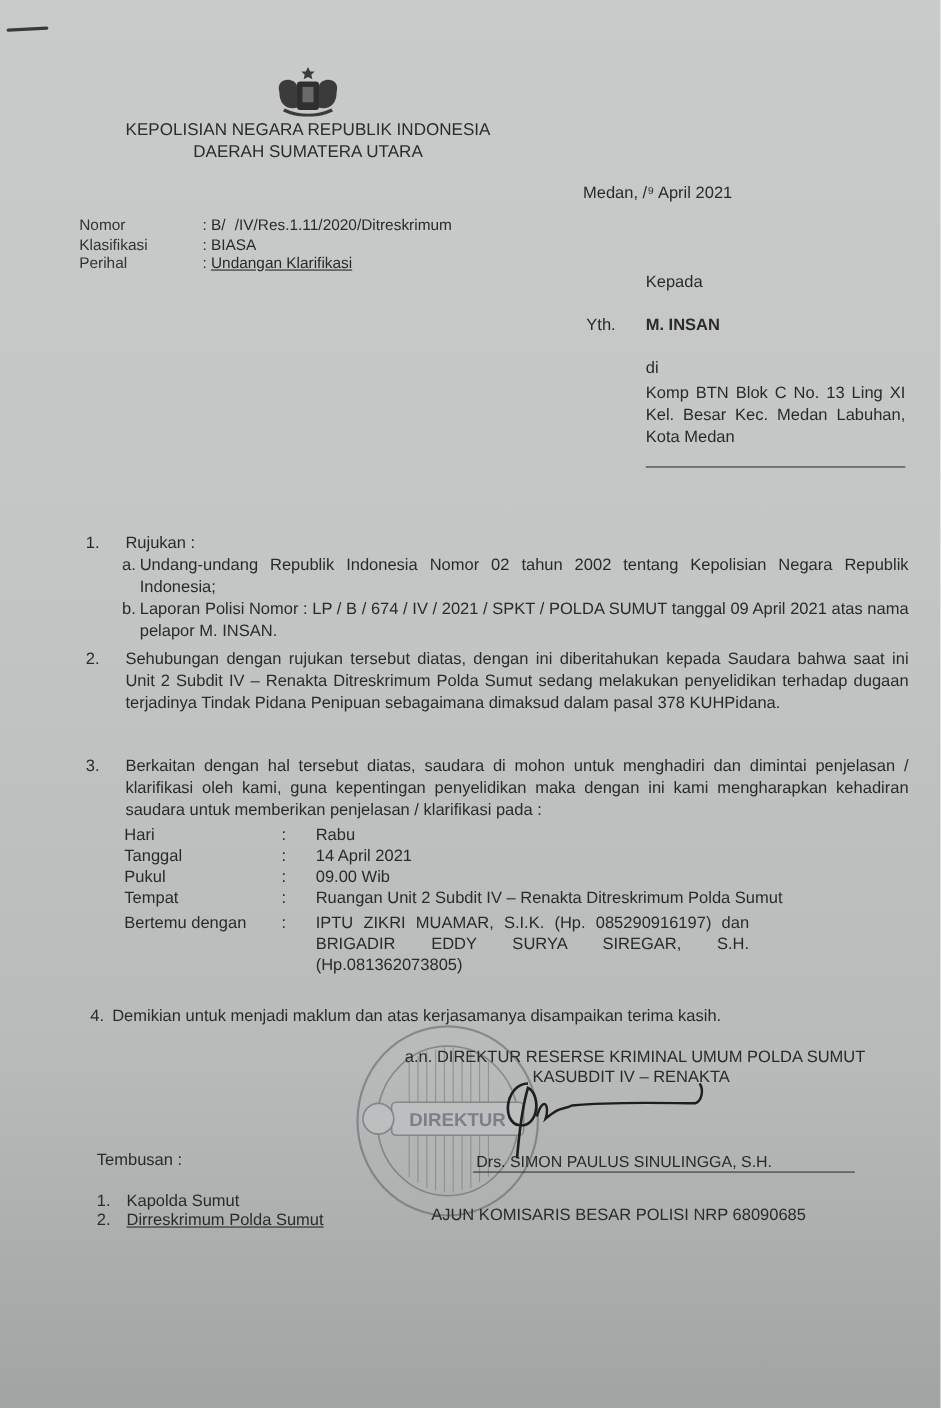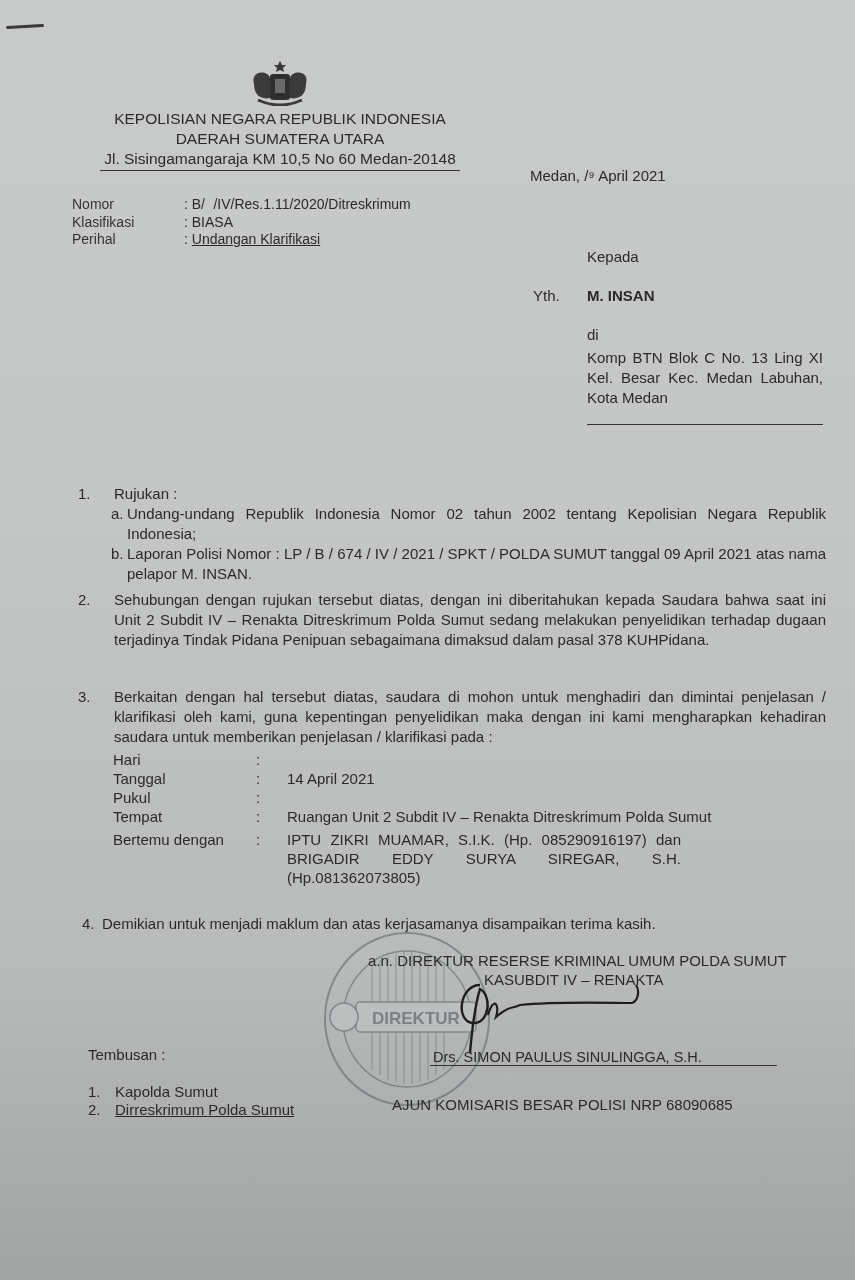--- a/index.html
+++ b/index.html
@@ -58,21 +58,20 @@
   <path d="M8 24 C4 10 22 10 24 18 L24 38 C14 40 8 34 8 24z" fill="#3b3b3b"></path>
   <path d="M60 24 C64 10 46 10 44 18 L44 38 C54 40 60 34 60 24z" fill="#3b3b3b"></path>
   <rect x="24" y="14" width="20" height="26" rx="3" fill="#2f2f2f"></rect>
   <rect x="29" y="19" width="10" height="14" fill="#6a6a6a"></rect>
   <path d="M12 40 Q34 50 56 40" stroke="#3b3b3b" stroke-width="3" fill="none"></path>
 </svg>
 
 <div class="abs header">
   <div>KEPOLISIAN NEGARA REPUBLIK INDONESIA</div>
   <div>DAERAH SUMATERA UTARA</div>
-  <div class="addr">Jl. Sisingamangaraja KM 10,5 No 60 Medan-20148</div>
 </div>
 
 <div class="abs meta">
   <div class="row">
     <span class="lbl">Nomor</span>
     <span class="val">: B/   /IV/Res.1.11/2020/Ditreskrimum</span>
   </div>
   <div class="row">
     <span class="lbl">Klasifikasi</span>
     <span class="val">: BIASA</span>
@@ -111,29 +110,31 @@
 
 <div class="abs body" style="top:687px">
   <span class="num">3.</span>
   <div class="txt">Berkaitan dengan hal tersebut diatas, saudara di mohon untuk menghadiri dan dimintai penjelasan / klarifikasi oleh kami, guna kepentingan penyelidikan maka dengan ini kami mengharapkan kehadiran saudara untuk memberikan penjelasan / klarifikasi pada :</div>
 </div>
 
 <div class="abs sched">
   <div class="row">
     <span class="k">Hari</span>
     <span class="c">:</span>
+    <span class="v">Rabu</span>
   </div>
   <div class="row">
     <span class="k">Tanggal</span>
     <span class="c">:</span>
     <span class="v">14 April 2021</span>
   </div>
   <div class="row">
     <span class="k">Pukul</span>
     <span class="c">:</span>
+    <span class="v">09.00 Wib</span>
   </div>
   <div class="row">
     <span class="k">Tempat</span>
     <span class="c">:</span>
     <span class="v">Ruangan Unit 2 Subdit IV – Renakta Ditreskrimum Polda Sumut</span>
   </div>
   <div class="row" style="margin-top:4px">
     <span class="k">Bertemu dengan</span>
     <span class="c">:</span>
     <span class="v" style="width:394px">IPTU ZIKRI MUAMAR, S.I.K. (Hp. 085290916197) dan BRIGADIR EDDY SURYA SIREGAR, S.H. (Hp.081362073805)</span>

